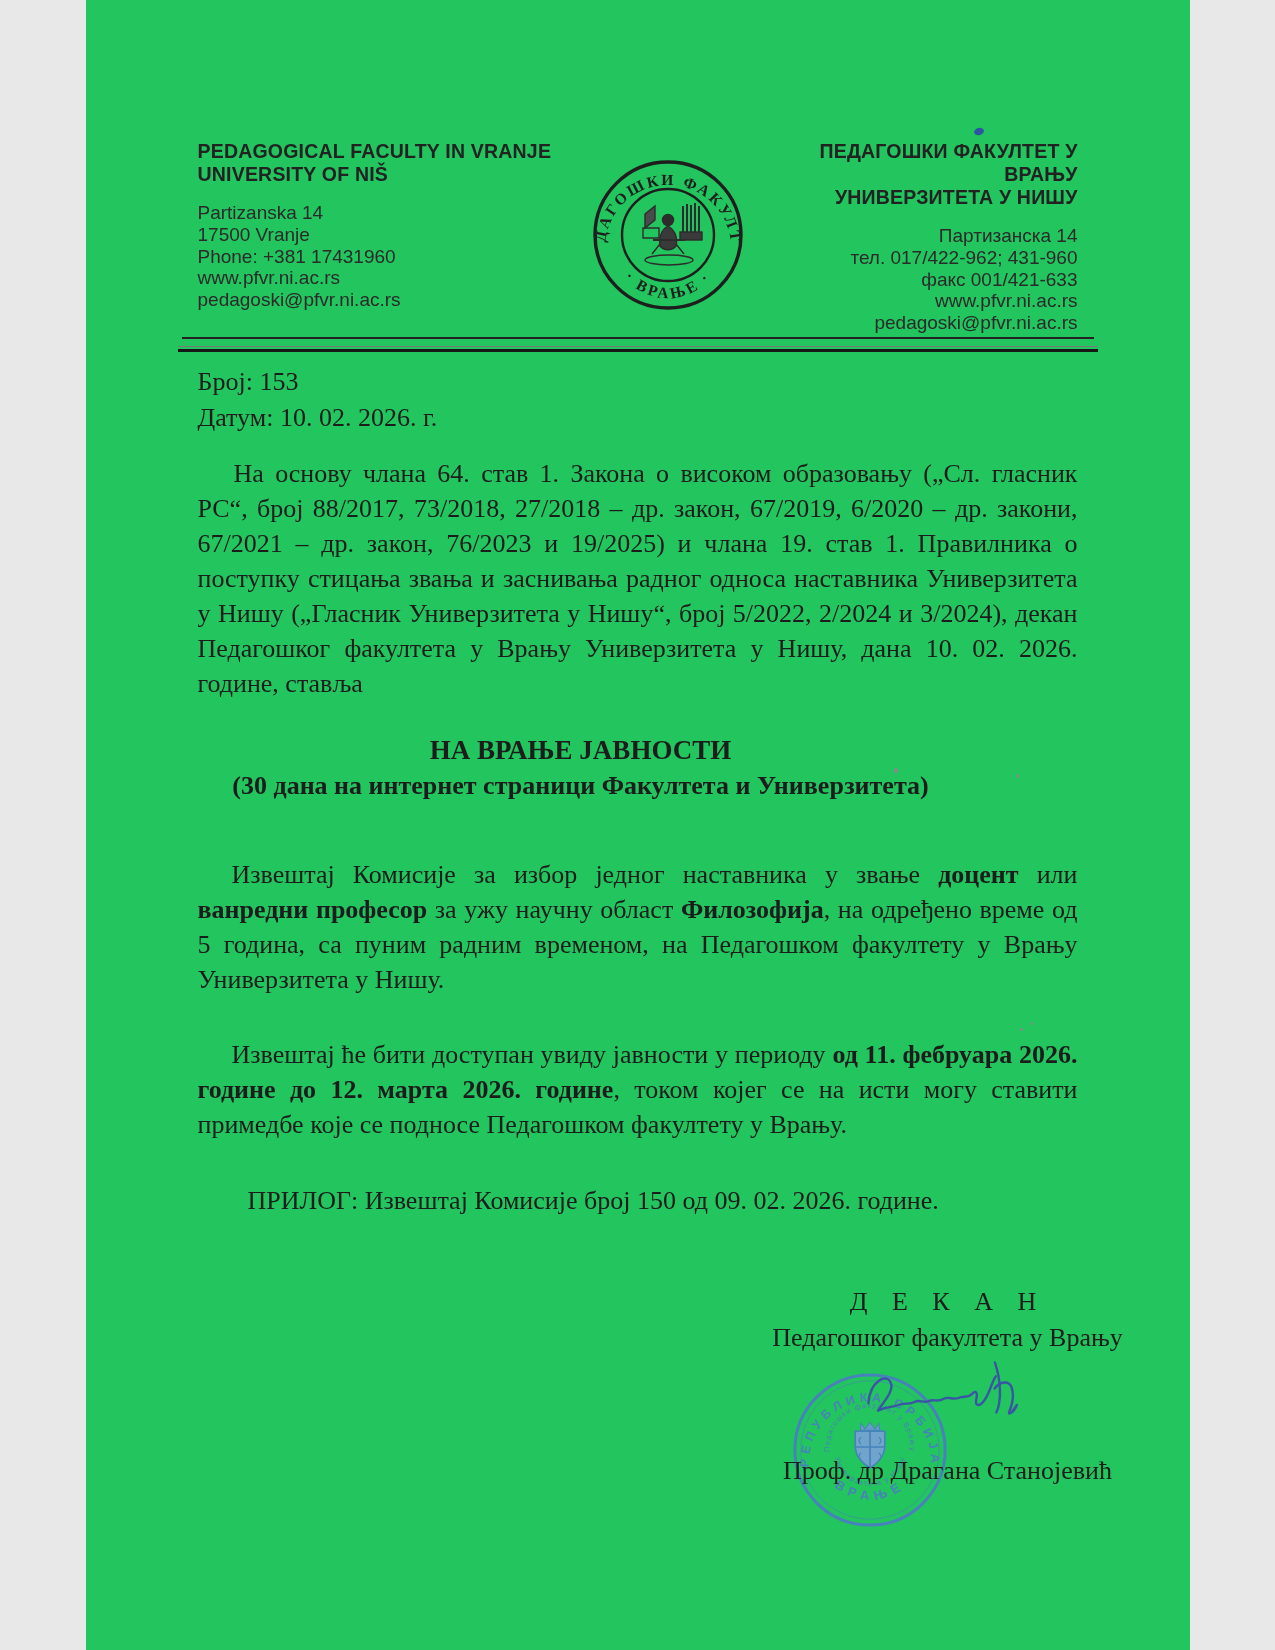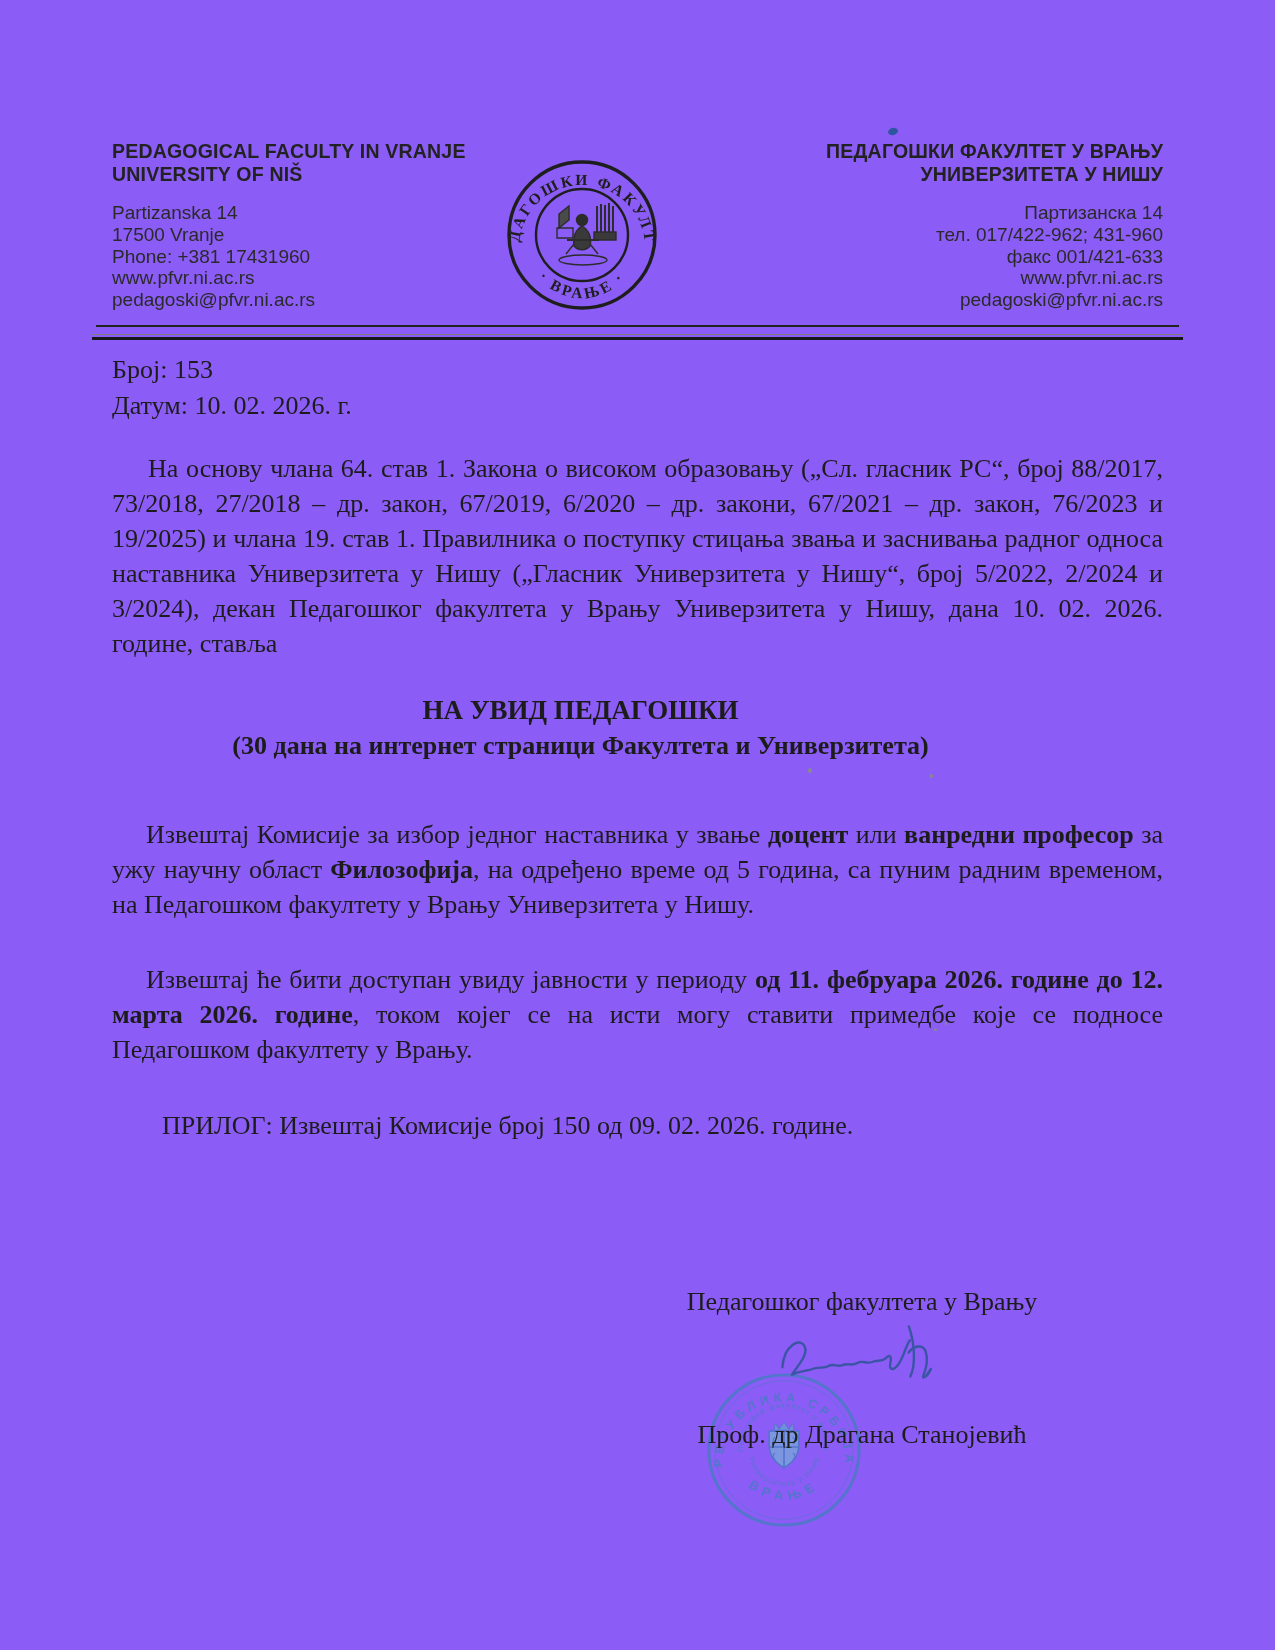--- a/index.html
+++ b/index.html
@@ -1,19 +1,19 @@
 <!DOCTYPE html>
 <html><head>
 <meta charset="utf-8">
 <style>
   html,body{margin:0;padding:0;background:#e8e8e8;}
   .page{
     position:relative;
-    width:1275px;height:1650px;
-    background:#8b5cf6;
+    width:1104px;height:1650px;
+    background:#22c55e;
     margin:0 auto;
     overflow:hidden;
     color:#1c1c1c;
     font-family:"Liberation Serif", serif;
   }
   
   .letterhead{
     display:flex;
     padding:140px 112px 0 112px;
     align-items:flex-start;
@@ -39,21 +39,21 @@
     border-bottom:3.5px solid #161616;
   }
   
   .meta{padding:12px 112px 0 112px;font-size:26px;line-height:36px;}
   
   .bodytext{
     padding:0 112px;margin:0;
     font-size:26px;line-height:35px;
     text-align:justify;text-align-last:left;
   }
-  .p1{margin-top:27px;text-indent:36px;}
+  .p1{margin-top:20px;text-indent:36px;}
   .p2{margin-top:54px;text-indent:34px;}
   .p3{margin-top:40px;text-indent:34px;}
   .attachment{margin-top:41px;text-indent:50px;text-align:left;}
   .b{font-weight:bold;}
   .heading1,.heading2{
     margin:32px 226px 0 112px;
     text-align:center;font-weight:bold;
     font-size:27px;line-height:34px;
   }
   .heading2{margin-top:2px;font-size:26px;}
@@ -143,29 +143,30 @@
   <div class="rule-thin"></div>
   <div class="rule-thick"></div>
 
   <div class="meta">
     <div>Број: 153</div>
     <div>Датум: 10. 02. 2026. г.</div>
   </div>
 
   <p class="bodytext p1">На основу члана 64. став 1. Закона о високом образовању („Сл. гласник РС“, број 88/2017, 73/2018, 27/2018 – др. закон, 67/2019, 6/2020 – др. закони, 67/2021 – др. закон, 76/2023 и 19/2025) и члана 19. став 1. Правилника о поступку стицања звања и заснивања радног односа наставника Универзитета у Нишу („Гласник Универзитета у Нишу“, број 5/2022, 2/2024 и 3/2024), декан Педагошког факултета у Врању Универзитета у Нишу, дана 10. 02. 2026. године, ставља</p>
 
-  <h2 class="heading1">НА УВИД ПЕДАГОШКИ</h2>
+  <h2 class="heading1">НА ВРАЊЕ ЈАВНОСТИ</h2>
   <h3 class="heading2">(30 дана на интернет страници Факултета и Универзитета)</h3>
 
   <p class="bodytext p2"><span>Извештај Комисије за избор једног наставника у звање </span><span class="b">доцент</span><span> или </span><span class="b">ванредни професор</span><span> за ужу научну област </span><span class="b">Филозофија</span><span>, на одређено време од 5 година, са пуним радним временом, на Педагошком факултету у Врању Универзитета у Нишу.</span></p>
   <p class="bodytext p3"><span>Извештај ће бити доступан увиду јавности у периоду </span><span class="b">од 11. фебруара 2026. године до 12. марта 2026. године</span><span>, током којег се на исти могу ставити примедбе које се подносе Педагошком факултету у Врању.</span></p>
 
   <p class="bodytext attachment">ПРИЛОГ: Извештај Комисије број 150 од 09. 02. 2026. године.</p>
 
   <div class="signature-block">
+    <div class="sig-role">Д Е К А Н</div>
     <div class="sig-org">Педагошког факултета у Врању</div>
     <div class="sig-gap">
       <svg class="sig-script" width="168" height="74" viewBox="0 0 168 74">
         <g fill="none" stroke="#3b55a5" stroke-width="2.4" stroke-linecap="round" stroke-linejoin="round">
           <path d="M8 40 C11 18 29 10 32 22 C34 30 23 40 17 48 C26 44 31 46 37 44 C45 41 48 45 54 42 C60 39 62 44 68 42 C74 40 77 44 83 41 C89 38 92 43 98 41 C104 39 107 42 112 38 C116 34 118 37 116 43 C114 50 118 52 124 45 C130 38 132 28 137 22"></path>
           <path d="M137 8 C142 26 141 48 135 58"></path>
           <path d="M135 34 C141 27 150 27 152 34 C154 42 151 52 148 58 C146 62 152 60 156 52"></path>
         </g>
       </svg>
     </div>

